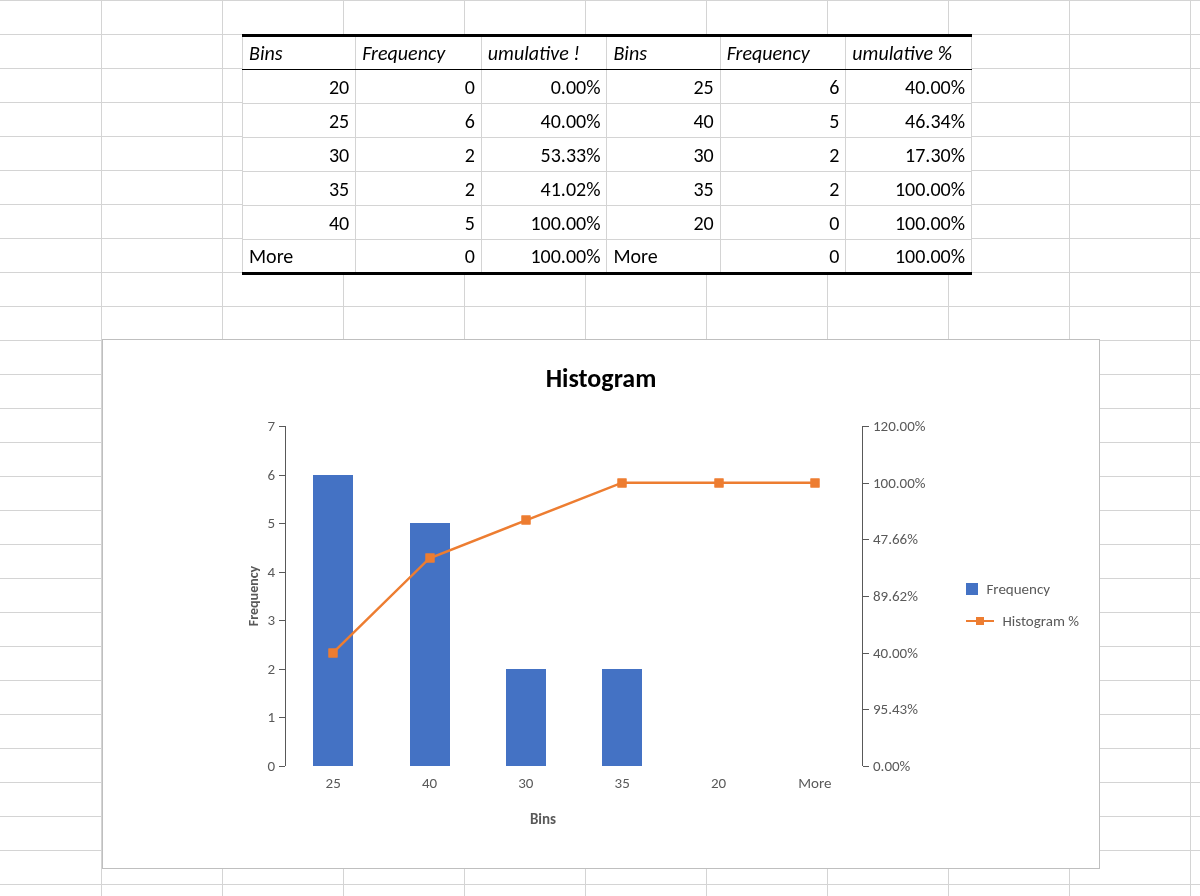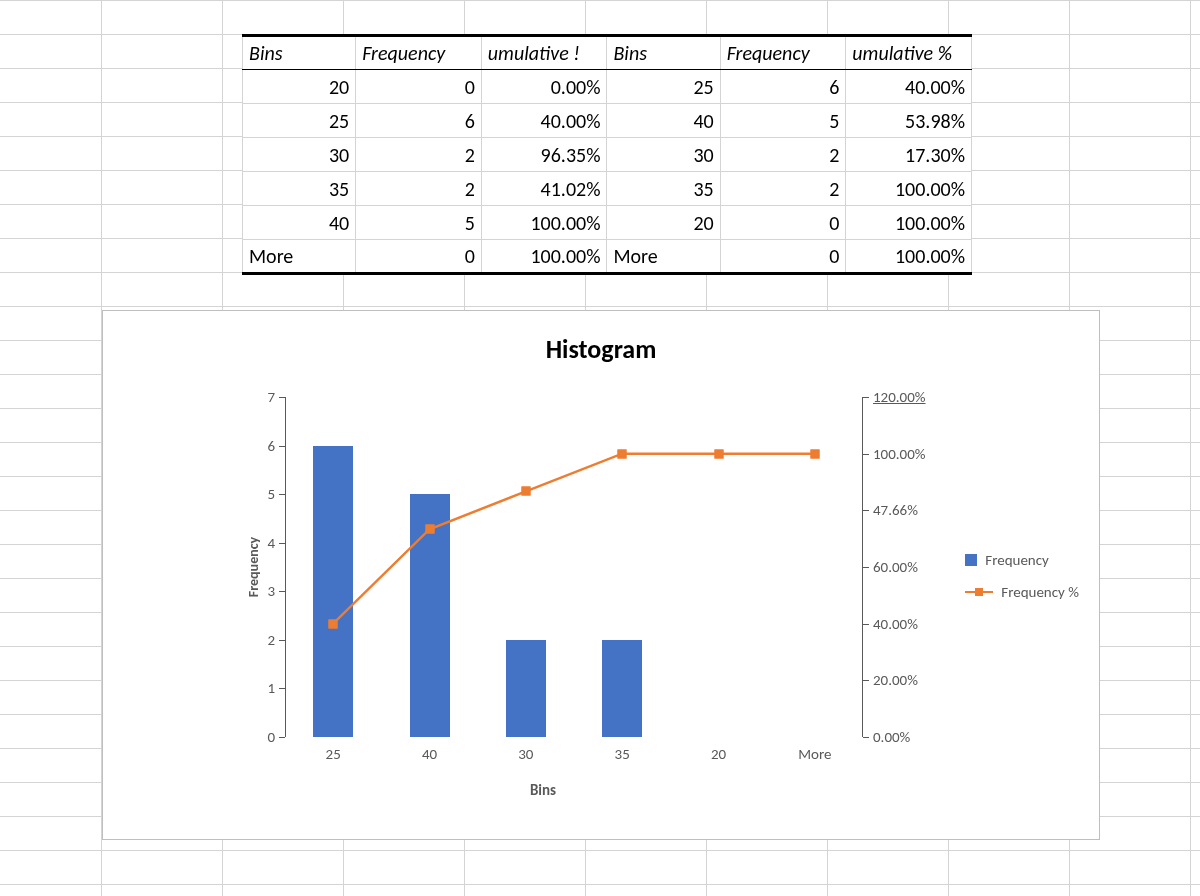--- a/index.html
+++ b/index.html
@@ -54,21 +54,21 @@
   .tbl td { text-align: right; }
   .tbl td.left { text-align: left; }
   .tbl tr.last td { border-bottom: 3px solid #000; }
   .col-b { width: 109px; }
   .col-f { width: 121px; }
   .col-c { width: 121px; }
   
   .chart {
     position: absolute;
     left: 102px;
-    top: 310px;
+    top: 339px;
     width: 998px;
     height: 530px;
     background: #fff;
     border: 1px solid #bfbfbf;
     padding: 0;
   }
   .chart-title {
     text-align: center;
     font-weight: bold;
     font-size: 26px;
@@ -207,26 +207,26 @@
           <td>25</td>
           <td>6</td>
           <td>40.00%</td>
         </tr>
         <tr>
           <td>25</td>
           <td>6</td>
           <td>40.00%</td>
           <td>40</td>
           <td>5</td>
-          <td>53.98%</td>
+          <td>46.34%</td>
         </tr>
         <tr>
           <td>30</td>
           <td>2</td>
-          <td>96.35%</td>
+          <td>53.33%</td>
           <td>30</td>
           <td>2</td>
           <td>17.30%</td>
         </tr>
         <tr>
           <td>35</td>
           <td>2</td>
           <td>41.02%</td>
           <td>35</td>
           <td>2</td>
@@ -273,31 +273,31 @@
           <div class="tick-l" style="top: 88.1429px;">5</div>
           <div class="tick-mark-l" style="top: 97.1429px;"></div>
           <div class="tick-l" style="top: 39.5714px;">6</div>
           <div class="tick-mark-l" style="top: 48.5714px;"></div>
           <div class="tick-l" style="top: -9px;">7</div>
           <div class="tick-mark-l" style="top: 0px;"></div>
         </div>
       <div id="right-ticks">
           <div class="tick-r" style="top: 331px;">0.00%</div>
           <div class="tick-mark-r" style="top: 340px;"></div>
-          <div class="tick-r" style="top: 274.333px;">20.00%</div>
+          <div class="tick-r" style="top: 274.333px;">95.43%</div>
           <div class="tick-mark-r" style="top: 283.333px;"></div>
           <div class="tick-r" style="top: 217.667px;">40.00%</div>
           <div class="tick-mark-r" style="top: 226.667px;"></div>
-          <div class="tick-r" style="top: 161px;">60.00%</div>
+          <div class="tick-r" style="top: 161px;">89.62%</div>
           <div class="tick-mark-r" style="top: 170px;"></div>
           <div class="tick-r" style="top: 104.333px;">47.66%</div>
           <div class="tick-mark-r" style="top: 113.333px;"></div>
           <div class="tick-r" style="top: 47.6667px;">100.00%</div>
           <div class="tick-mark-r" style="top: 56.6667px;"></div>
-          <div class="tick-r" style="top: -9px; text-decoration: underline;">120.00%</div>
+          <div class="tick-r" style="top: -9px;">120.00%</div>
           <div class="tick-mark-r" style="top: 0px;"></div>
         </div>
       <div id="bars">
           <div class="bar" style="left: 90.1667px; bottom: 0px; height: 291.429px;"></div>
           <div class="bar" style="left: 186.5px; bottom: 0px; height: 242.857px;"></div>
           <div class="bar" style="left: 282.833px; bottom: 0px; height: 97.1429px;"></div>
           <div class="bar" style="left: 379.167px; bottom: 0px; height: 97.1429px;"></div>
         </div>
       <div id="cats">
           <div class="cat-label" style="left: 80.1667px;">25</div>
@@ -323,18 +323,18 @@
       <div class="xlabel">Bins</div>
     </div>
 
     <div class="legend">
       <div class="legend-row">
         <span class="swatch-bar"></span>
         <span>Frequency</span>
       </div>
       <div class="legend-row">
         <span class="swatch-line"></span>
-        <span>Frequency %</span>
+        <span>Histogram %</span>
       </div>
     </div>
   </div>
 
 </div>
 
 </body></html>

